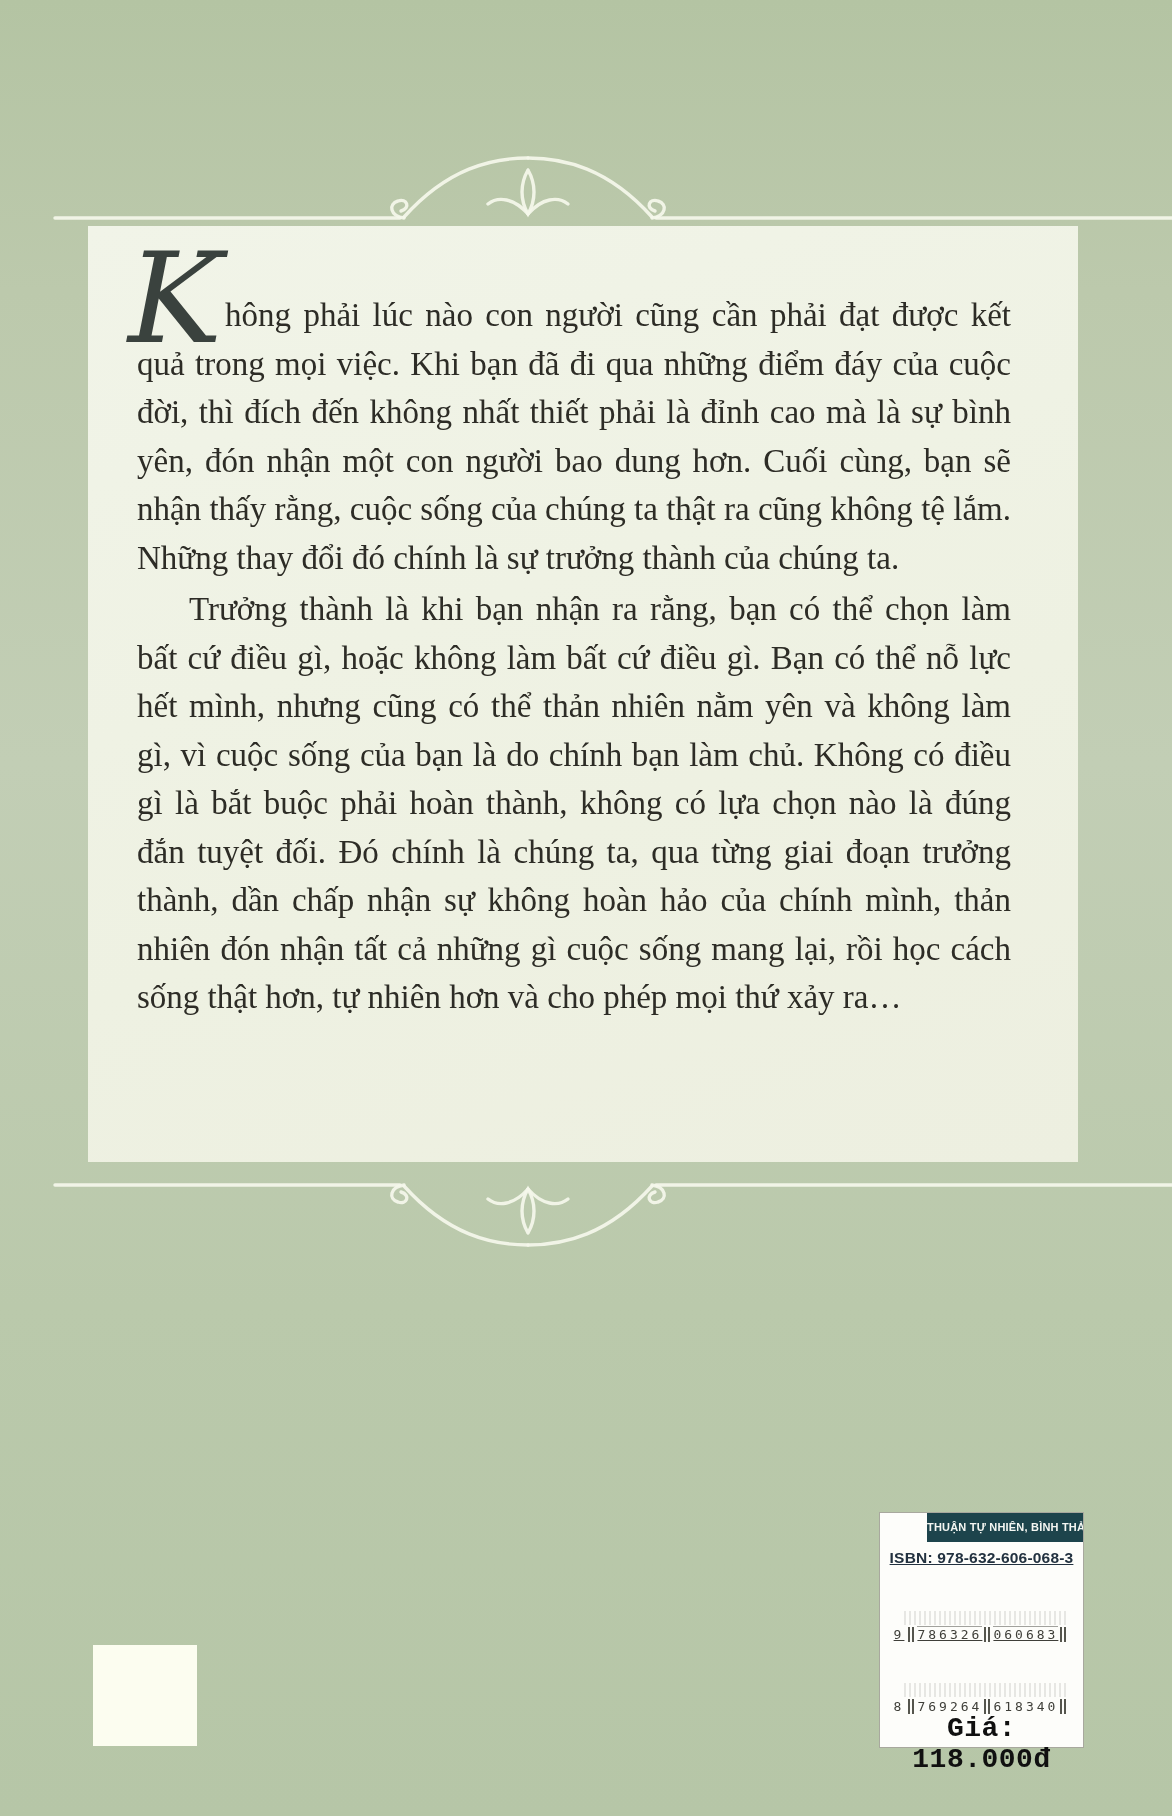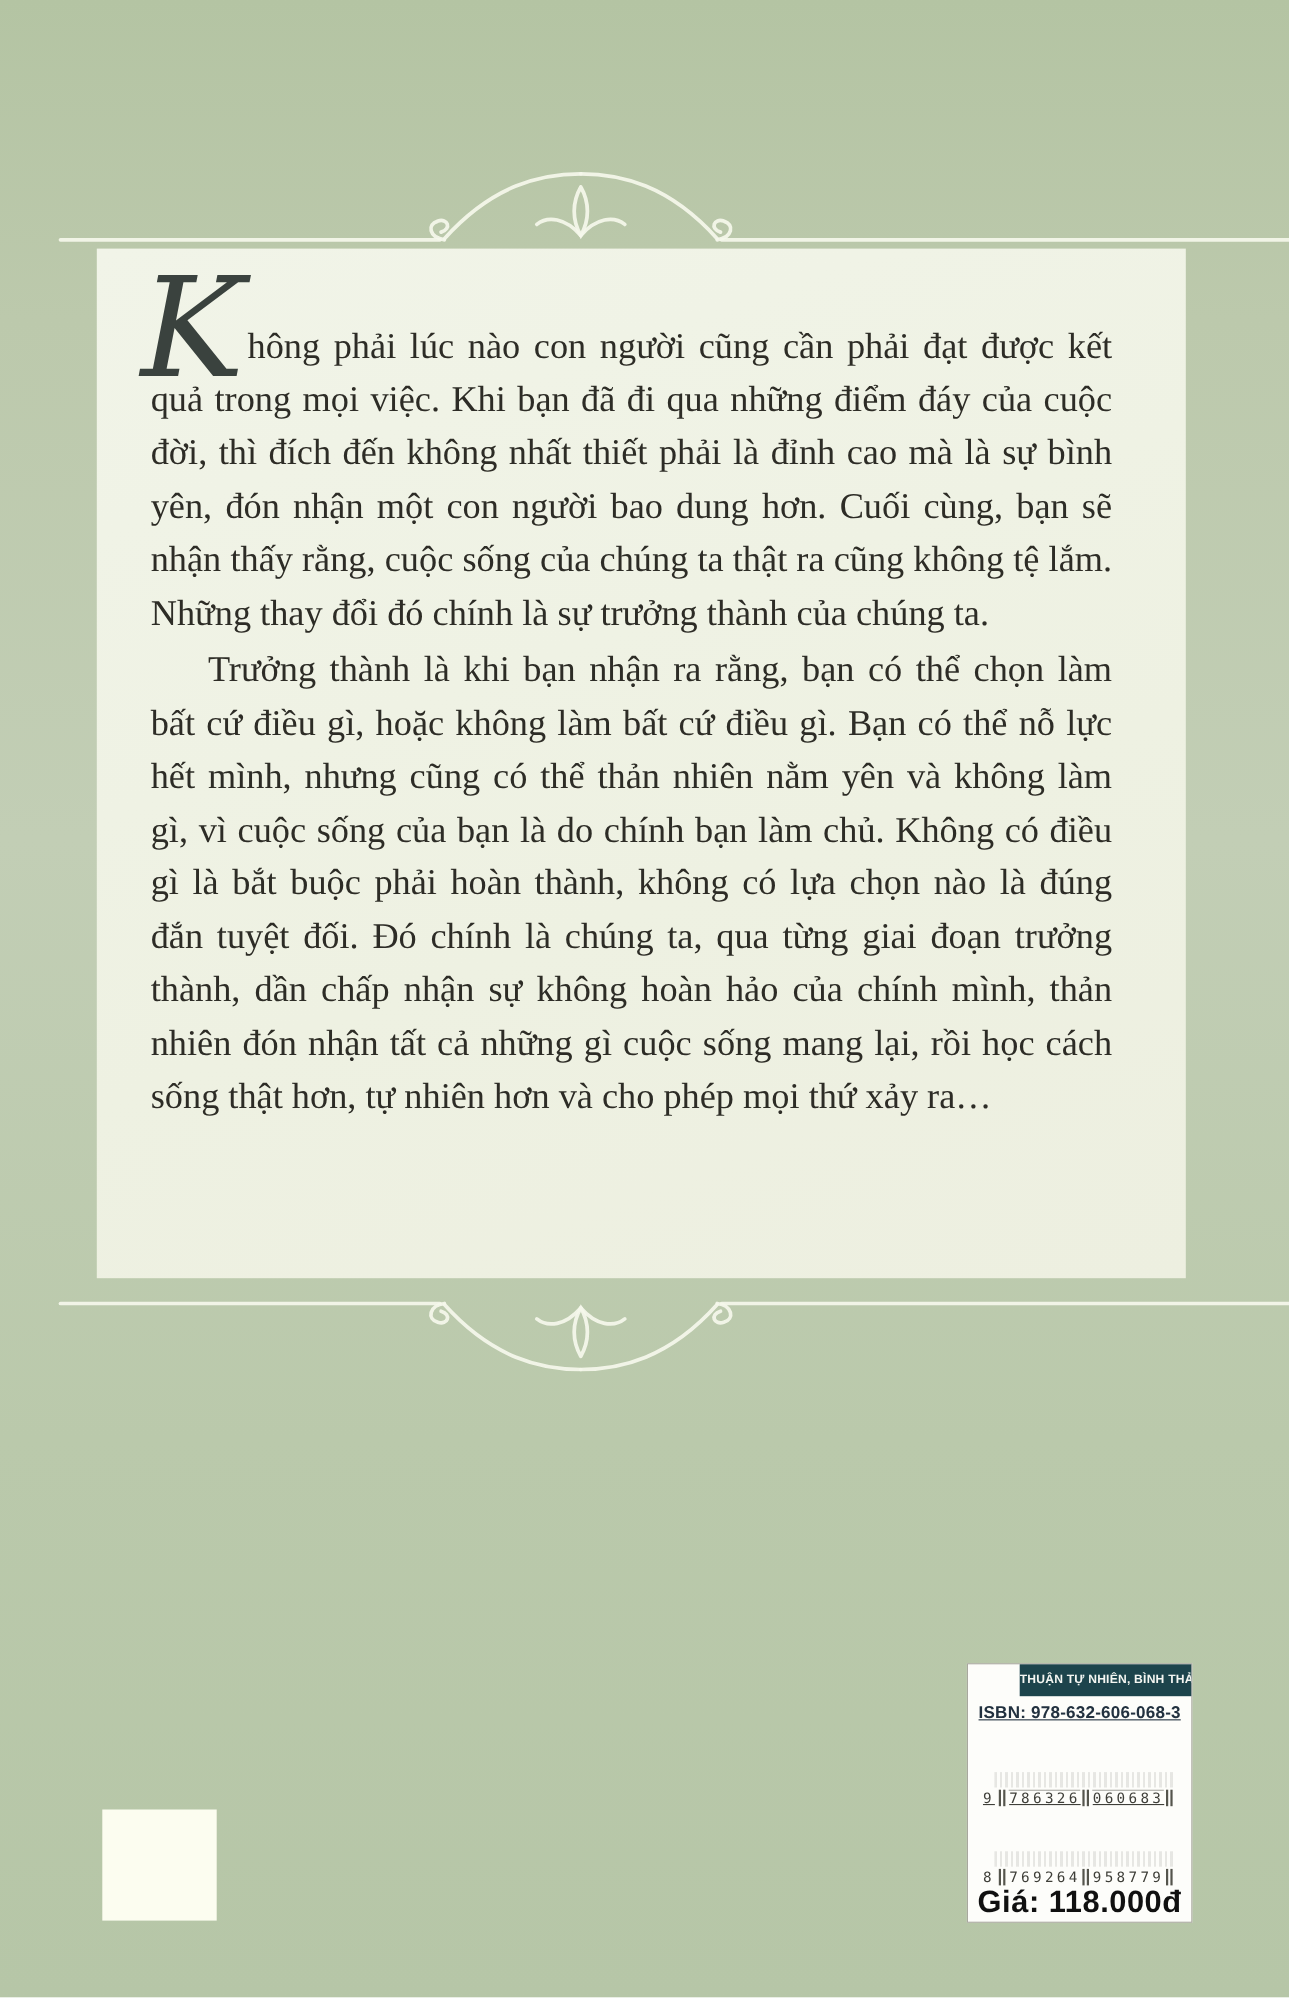--- a/index.html
+++ b/index.html
@@ -70,21 +70,21 @@
   }
   .digits{font-family:"DejaVu Sans Mono",monospace;font-size:13px;letter-spacing:3px;}
   .digits .lead{margin-right:2px;}
   .guard{
     display:inline-block;width:2px;height:15px;background:#55554d;
     box-shadow:4px 0 0 #55554d;margin:0 7px 0 2px;vertical-align:-3px;
   }
   .grp.overlined{border-top:1.5px solid rgba(70,70,62,.5);}
   .price{
     position:absolute;top:200px;left:0;width:100%;text-align:center;
-    font-family:Liberation Sans, sans-serif;
+    font-family:Liberation Mono, monospace;
     font-size:28px;font-weight:700;color:#101010;letter-spacing:.5px;
   }
 </style>
 </head>
 <body>
 
 <div class="page">
 
   <svg class="orn orn-top" viewBox="0 0 1172 130" aria-hidden="true">
     <path d="M55 78 H400"></path>
@@ -124,19 +124,19 @@
     <div class="label-header">THUẬN TỰ NHIÊN, BÌNH THẢN SỐNG</div>
     <div class="isbn">ISBN: 978-632-606-068-3</div>
 
     <div class="barcode bc1">
       <div class="bars"></div>
       <div class="digits"><span class="lead">9</span><span class="guard"></span><span class="grp overlined">786326</span><span class="guard"></span><span class="grp overlined">060683</span><span class="guard"></span></div>
     </div>
 
     <div class="barcode bc2">
       <div class="bars"></div>
-      <div class="digits"><span class="lead">8</span><span class="guard"></span><span class="grp">769264</span><span class="guard"></span><span class="grp">958779</span><span class="guard"></span></div>
+      <div class="digits"><span class="lead">8</span><span class="guard"></span><span class="grp">769264</span><span class="guard"></span><span class="grp">618340</span><span class="guard"></span></div>
     </div>
 
     <div class="price">Giá: 118.000đ</div>
   </div>
 
 </div>
 
 </body></html>

